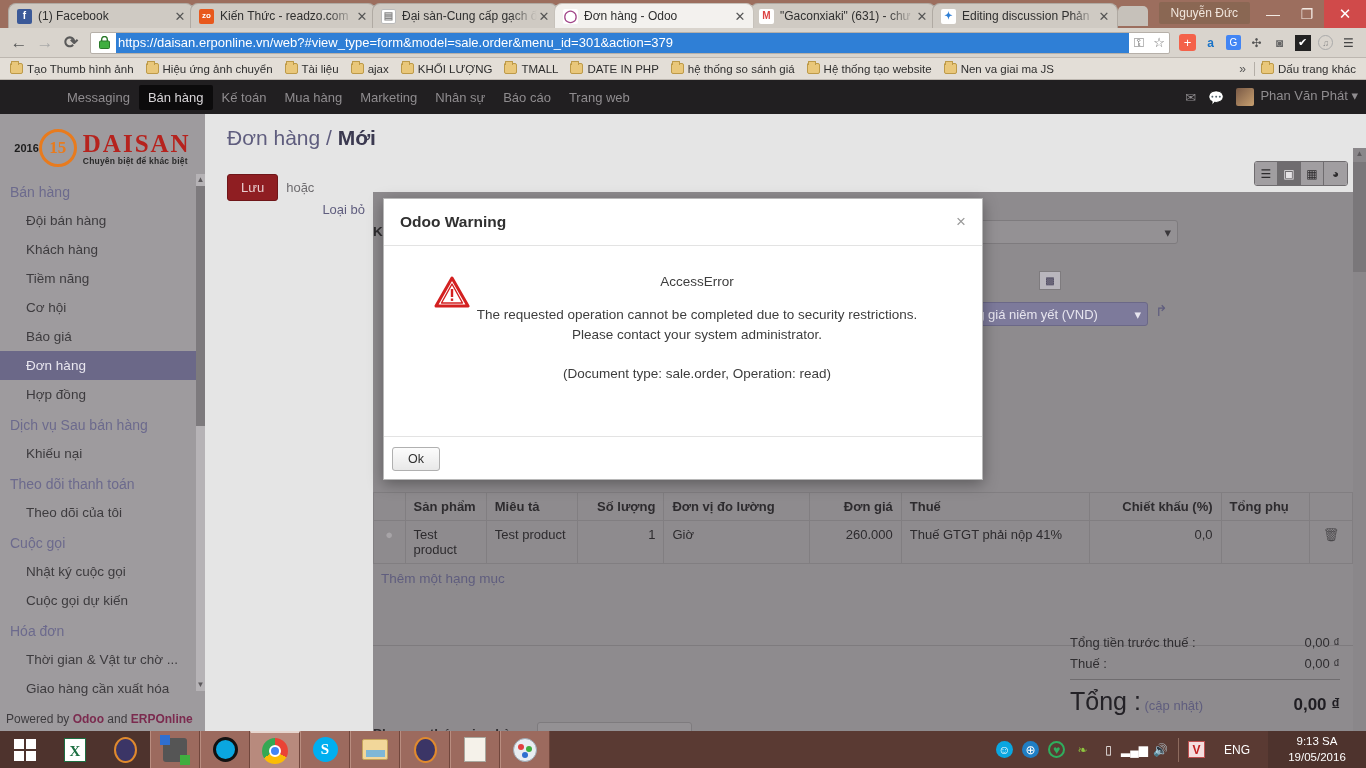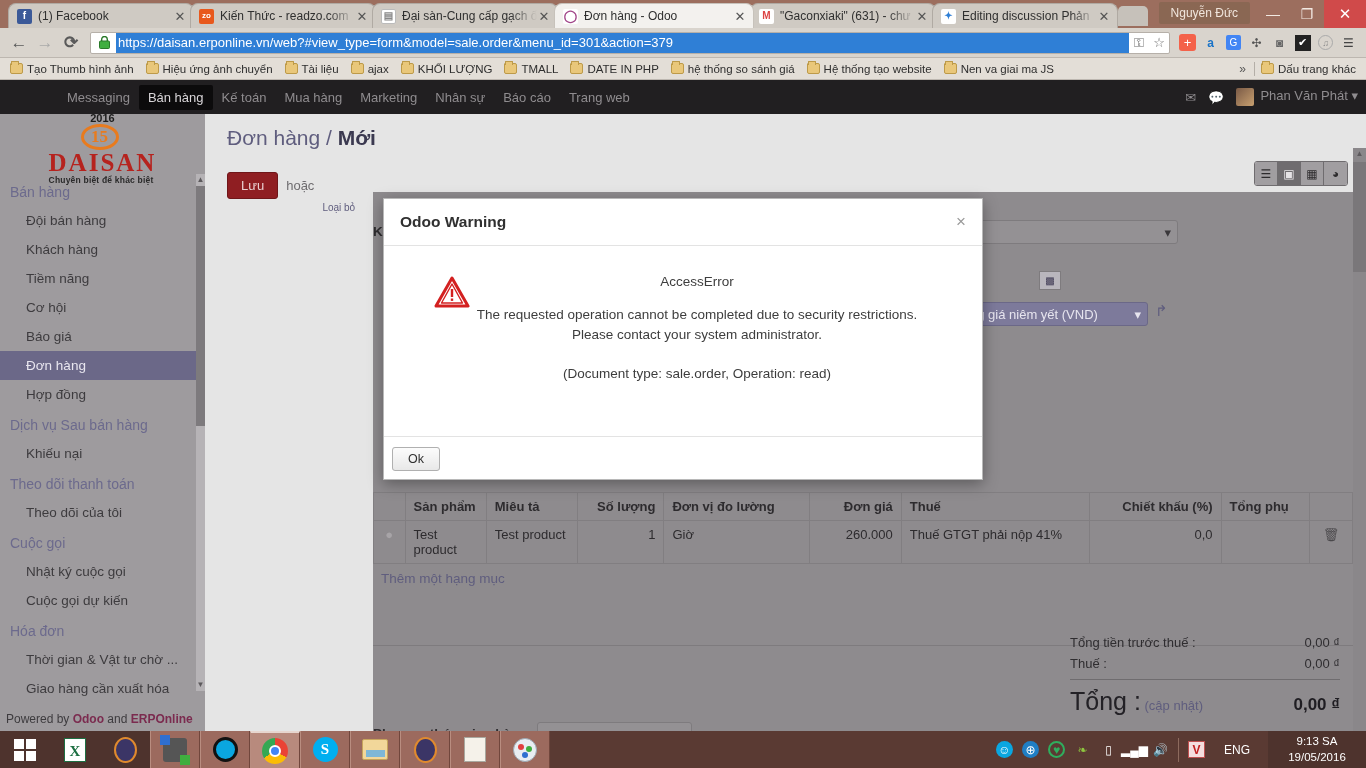--- a/index.html
+++ b/index.html
@@ -129,21 +129,20 @@
 
   
   .mainarea { position: relative; height: 617px; }
   .sidebar {
     position: absolute; left: 0; top: 0; width: 205px; height: 617px;
     background: #9e9b9e; overflow: hidden;
   }
   .logo {
     height: 62px; display: flex; align-items: center; justify-content: center;
     padding-top: 6px;
-    flex-direction: column;
   }
   .logo-txt { font-family: "Liberation Serif", serif; font-size: 25px; font-weight: bold;
               color: #b6231e; letter-spacing: 2px; line-height: 1; }
   .logo-sub { font-size: 8.5px; font-weight: bold; color: #2a2a2a; letter-spacing: .2px; }
   .logo-badge {
     width: 38px; height: 38px; border-radius: 50%;
     border: 3px solid #e87b1e; color: #e87b1e; font-weight: bold;
     display: flex; align-items: center; justify-content: center;
     font-size: 17px; margin-right: 6px; font-family: "Liberation Serif", serif;
   }
@@ -170,21 +169,21 @@
   }
   .crumbbar { padding: 12px 0 0 22px; }
   .crumb { font-size: 21px; color: #5f5d7e; }
   .crumb b { color: #3b3950; }
   .actionbar { padding: 8px 0 10px 22px; display: flex; align-items: center; gap: 8px; }
   .btn-save {
     background: #8f1e22; color: #e9cfd0; font-size: 13px;
     padding: 5px 13px; border: 1px solid #6f1619; border-radius: 3px;
   }
   .muted { color: #6e6c6f; font-size: 13px; }
-  .link { color: #5f5d7e; font-size: 10px; margin-top: 44px; }
+  .link { color: #5f5d7e; font-size: 13px; margin-top: 44px; }
   .viewswitch {
     position: absolute; right: 18px; top: 47px; display: flex;
     border: 1px solid #6f6c6f; border-radius: 3px; overflow: hidden;
   }
   .vsbtn { width: 23px; height: 23px; background: #a19ea1; border-right: 1px solid #6f6c6f;
            display: flex; align-items: center; justify-content: center; font-size: 12px; color: #2d2b2d; }
   .vsbtn:last-child { border-right: none; }
   .vsbtn.on { background: #6f6c6f; color: #e6e3e6; }
 
   .sheet {

